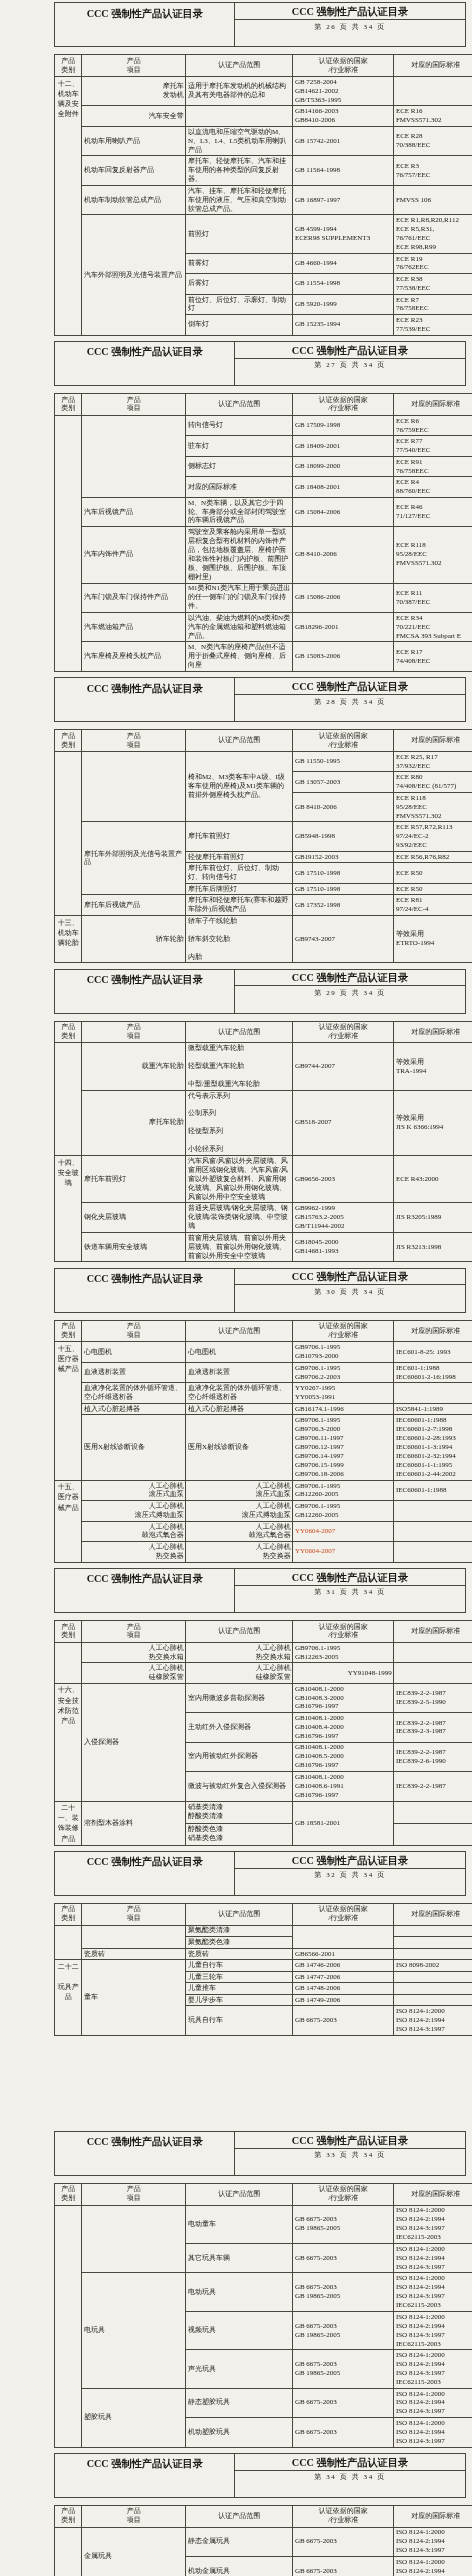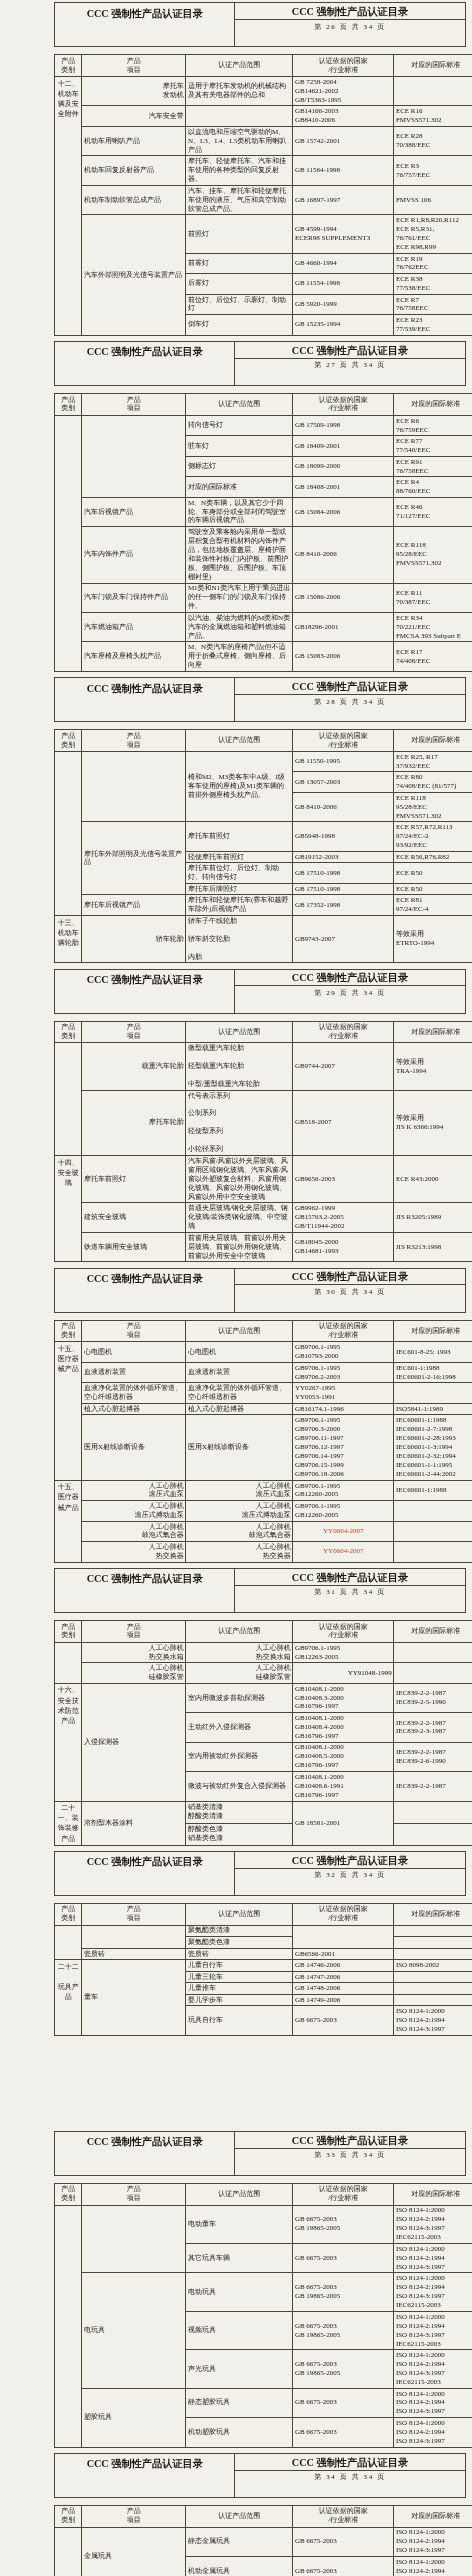--- a/index.html
+++ b/index.html
@@ -45,21 +45,21 @@
     vertical-align:middle;
     height:19px;
   }
   .cat-table td.cat{
     text-align:center;
     vertical-align:top;
     padding-top:1.6px;
     line-height:1.45;
   }
   .cat-table td.ctr{text-align:right;}
-  .cat-table td.red{color:#c5491f;text-align:center;}
+  .cat-table td.red{color:#c5491f;}
 </style>
 </head>
 <body>
 
 <div id="pages">
     <section class="page">
       <div class="page-head">
         <div class="head-left">
           <div class="head-title">CCC 强制性产品认证目录</div>
         </div>
@@ -444,21 +444,21 @@
           </tr>
           <tr>
             <td class="cat" rowspan="3">十四、安全玻璃</td>
             <td>摩托车前照灯</td>
             <td>汽车风窗/风窗以外夹层玻璃、风窗用区域钢化玻璃、汽车风窗/风窗以外塑玻复合材料、风窗用钢化玻璃、风窗以外用钢化玻璃、风窗以外用中空安全玻璃</td>
             <td>GB9656-2003</td>
             <td>ECE R43:2000</td>
             <td></td>
           </tr>
           <tr>
-            <td>建筑安全玻璃</td>
+            <td>钢化夹层玻璃</td>
             <td>普通夹层玻璃/钢化夹层玻璃、钢化玻璃/装饰类钢化玻璃、中空玻璃</td>
             <td>GB9962-1999
 GB15763.2-2005
 GB/T11944-2002</td>
             <td>JIS R3205:1989</td>
             <td></td>
           </tr>
           <tr>
             <td>铁道车辆用安全玻璃</td>
             <td>前窗用夹层玻璃、前窗以外用夹层玻璃、前窗以外用钢化玻璃、前窗以外用安全中空玻璃</td>

